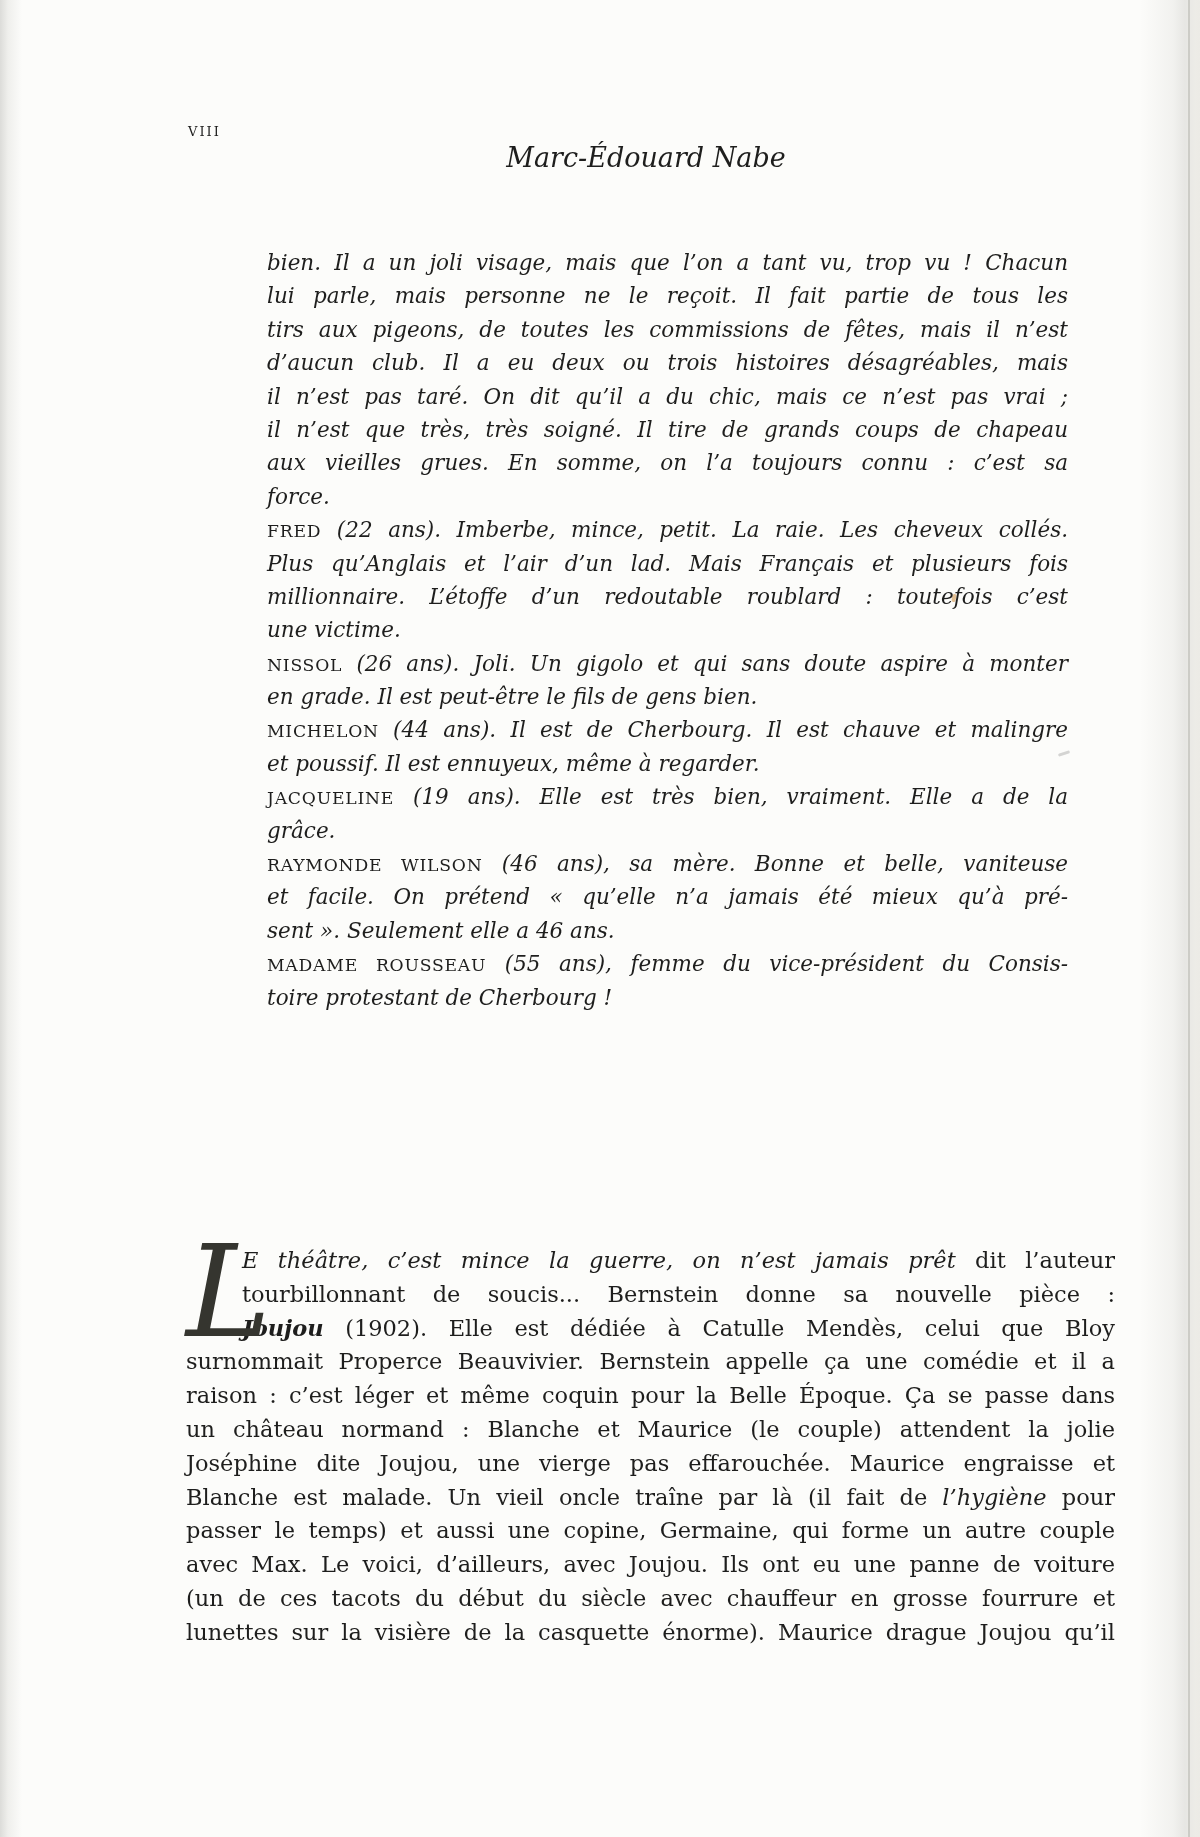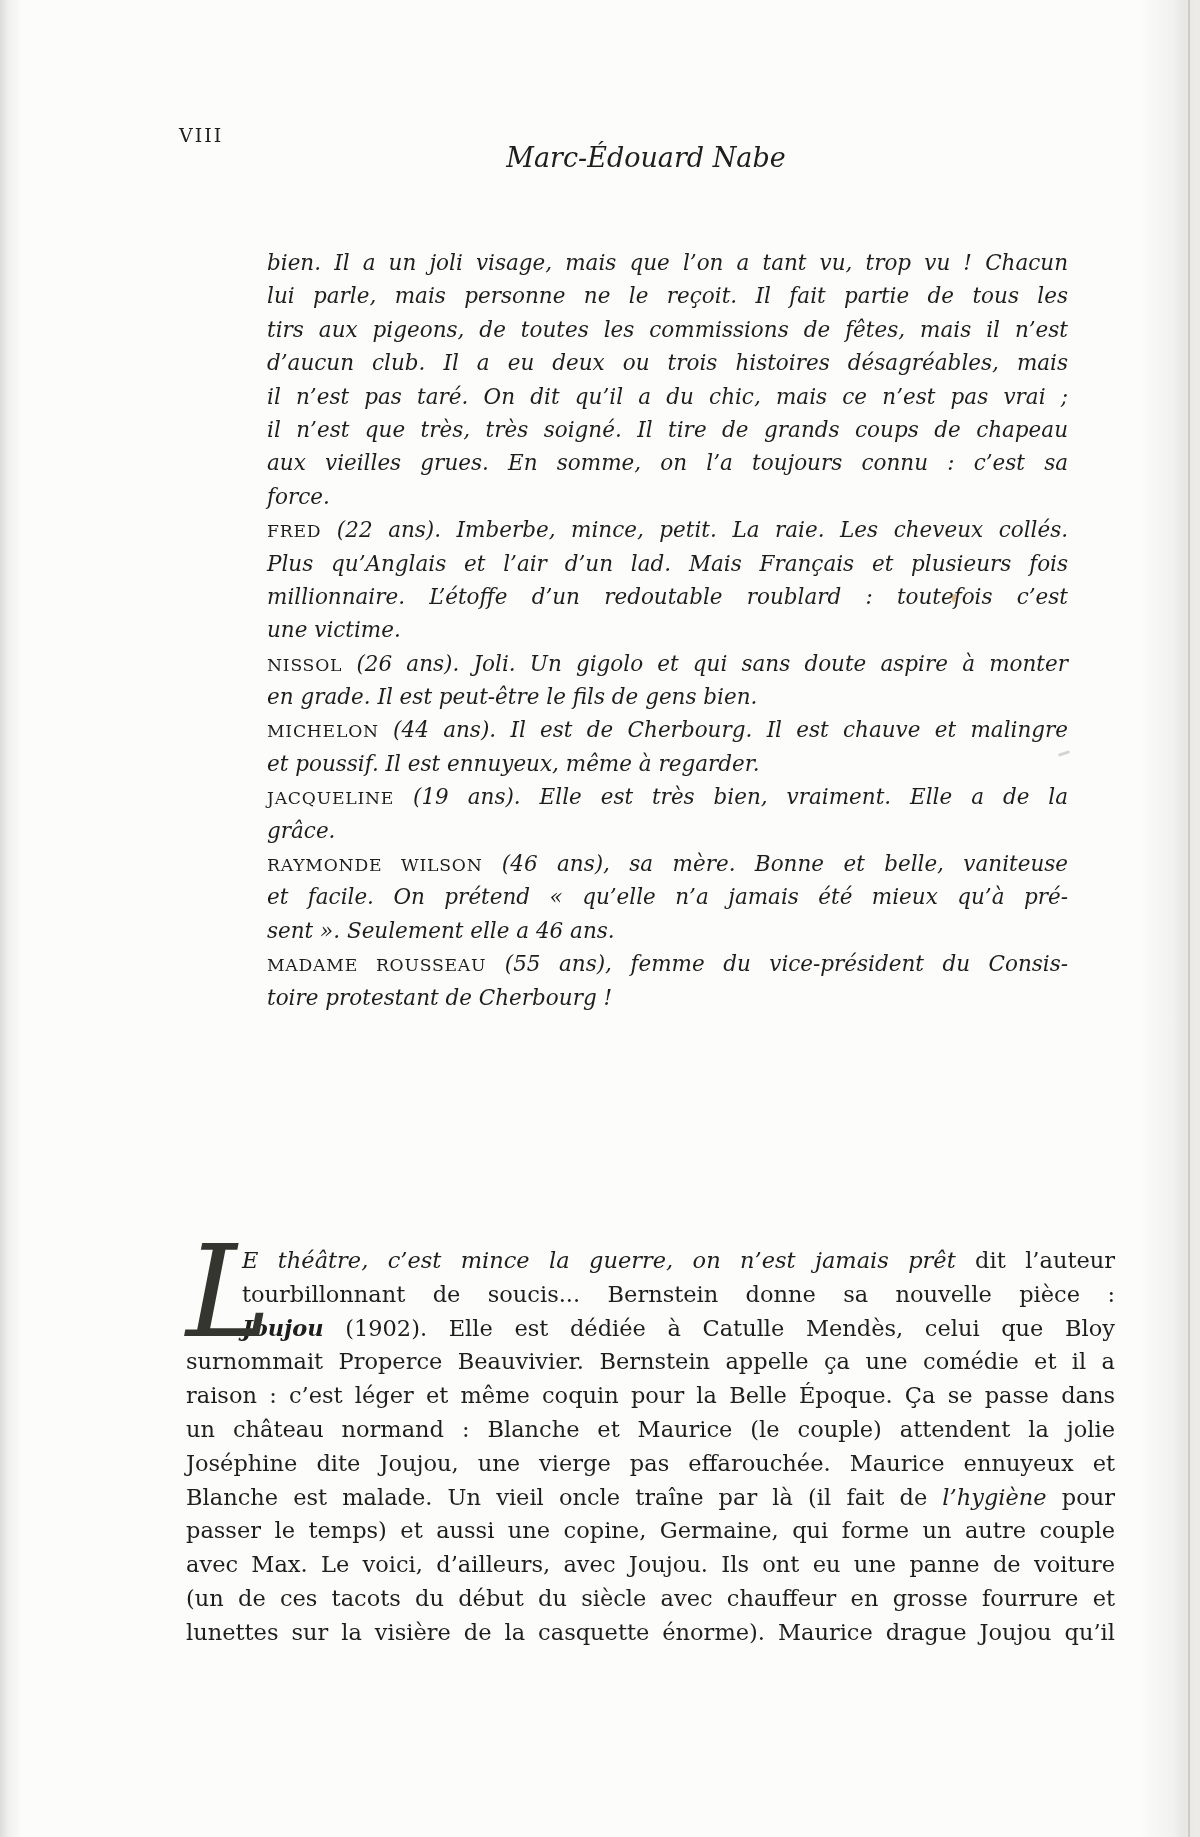--- a/index.html
+++ b/index.html
@@ -27,22 +27,22 @@
   .scan-speck-1{
     position:absolute;left:952px;top:594px;width:4px;height:8px;
     background:rgba(205,140,60,0.55);transform:rotate(14deg);border-radius:2px;
   }
   .scan-speck-2{
     position:absolute;left:1058px;top:752px;width:12px;height:3px;
     background:rgba(120,120,118,0.30);transform:rotate(-18deg);border-radius:2px;
   }
   
   .page-number{
-    position:absolute;left:179px;top:124px;
-    font-size:19px;letter-spacing:2px;font-style:normal;
+    position:absolute;left:188px;top:124px;
+    font-size:13px;letter-spacing:2px;font-style:normal;
   }
   .running-title{
     position:absolute;left:646px;top:114px;transform:translateX(-50%);
     font-size:27px;font-style:italic;white-space:nowrap;margin-top:28px;
   }
   
   .char-block{
     position:absolute;left:247px;top:246px;width:801px;
     font-size:21.5px;
     margin-left:20px;
@@ -128,21 +128,21 @@
 
   <div class="main-block">
     <span class="drop-cap">L</span>
   <div>
         <div class="line dc-indent"><span class="seg-it">E théâtre, c’est mince la guerre, on n’est jamais prêt</span><span class="seg-rm"> dit l’auteur</span></div>
         <div class="line dc-indent"><span class="seg-rm">tourbillonnant de soucis... Bernstein donne sa nouvelle pièce :</span></div>
         <div class="line dc-indent"><span class="seg-bi">Joujou</span><span class="seg-rm"> (1902). Elle est dédiée à Catulle Mendès, celui que Bloy</span></div>
         <div class="line"><span class="seg-rm">surnommait Properce Beauvivier. Bernstein appelle ça une comédie et il a</span></div>
         <div class="line"><span class="seg-rm">raison : c’est léger et même coquin pour la Belle Époque. Ça se passe dans</span></div>
         <div class="line"><span class="seg-rm">un château normand : Blanche et Maurice (le couple) attendent la jolie</span></div>
-        <div class="line"><span class="seg-rm">Joséphine dite Joujou, une vierge pas effarouchée. Maurice ennuyeux et</span></div>
+        <div class="line"><span class="seg-rm">Joséphine dite Joujou, une vierge pas effarouchée. Maurice engraisse et</span></div>
         <div class="line"><span class="seg-rm">Blanche est malade. Un vieil oncle traîne par là (il fait de </span><span class="seg-it">l’hygiène</span><span class="seg-rm"> pour</span></div>
         <div class="line"><span class="seg-rm">passer le temps) et aussi une copine, Germaine, qui forme un autre couple</span></div>
         <div class="line"><span class="seg-rm">avec Max. Le voici, d’ailleurs, avec Joujou. Ils ont eu une panne de voiture</span></div>
         <div class="line"><span class="seg-rm">(un de ces tacots du début du siècle avec chauffeur en grosse fourrure et</span></div>
         <div class="line"><span class="seg-rm">lunettes sur la visière de la casquette énorme). Maurice drague Joujou qu’il</span></div>
       </div>
     </div>
 
 </div>
 

